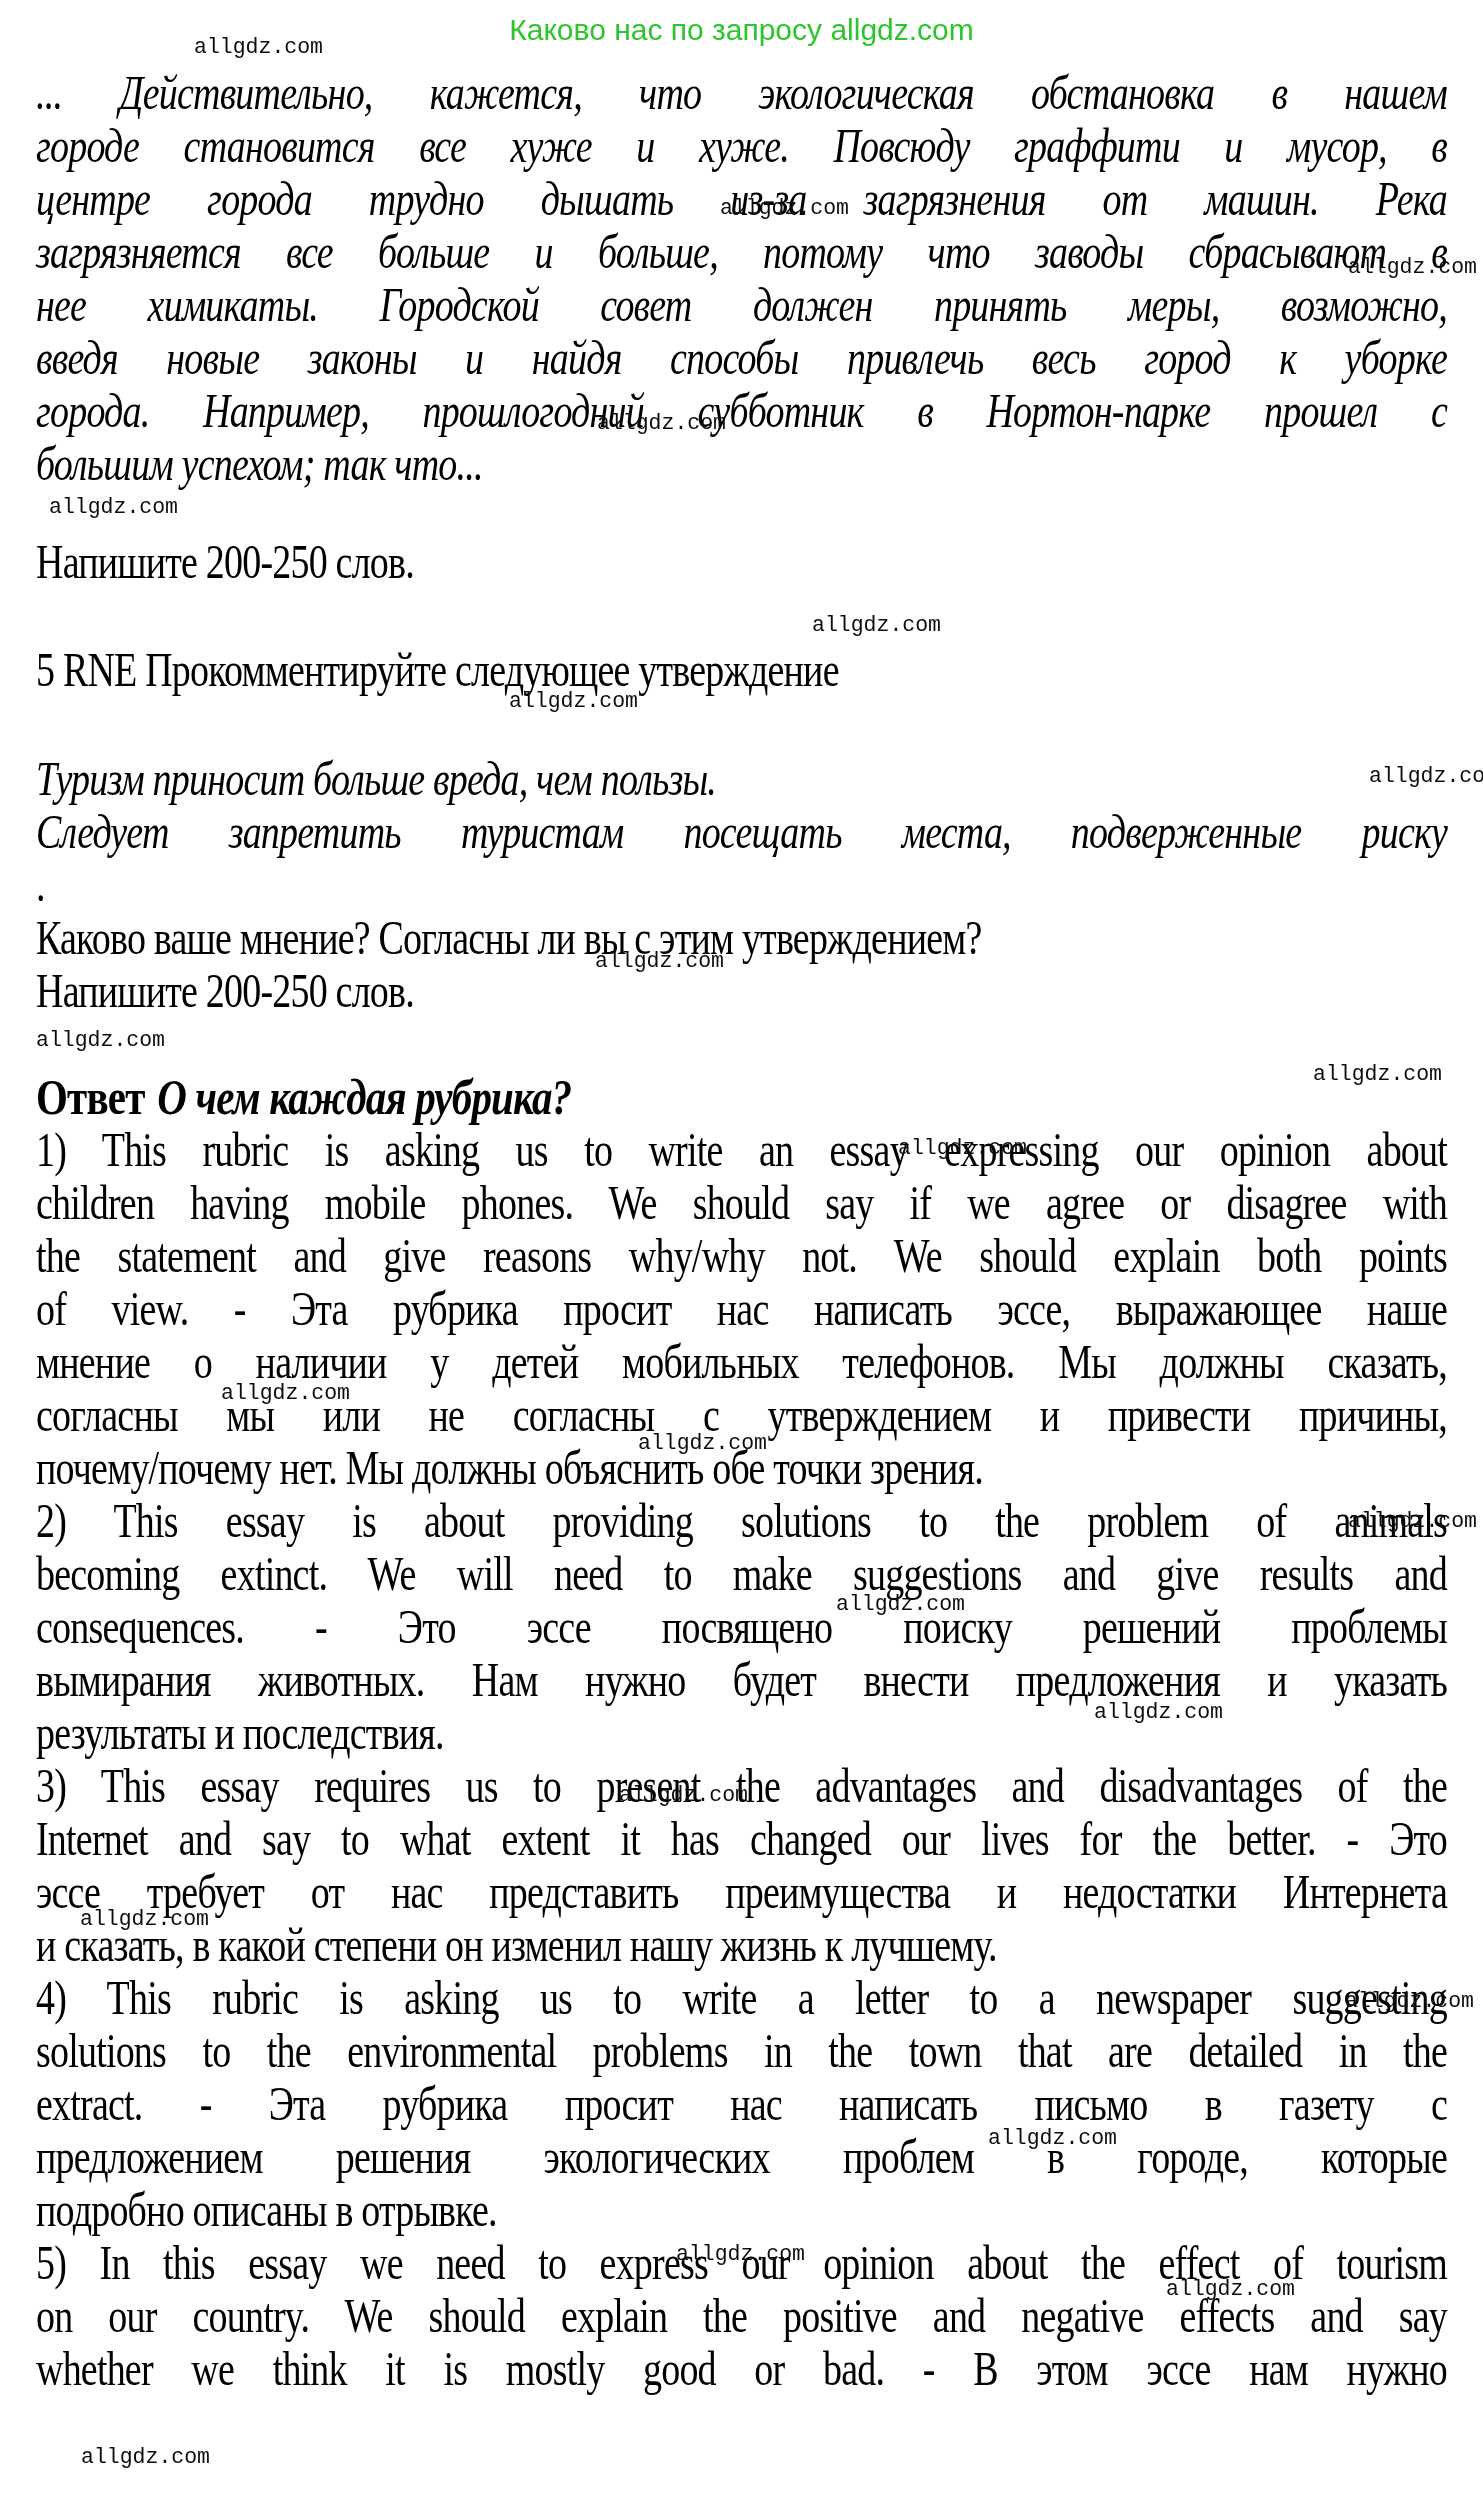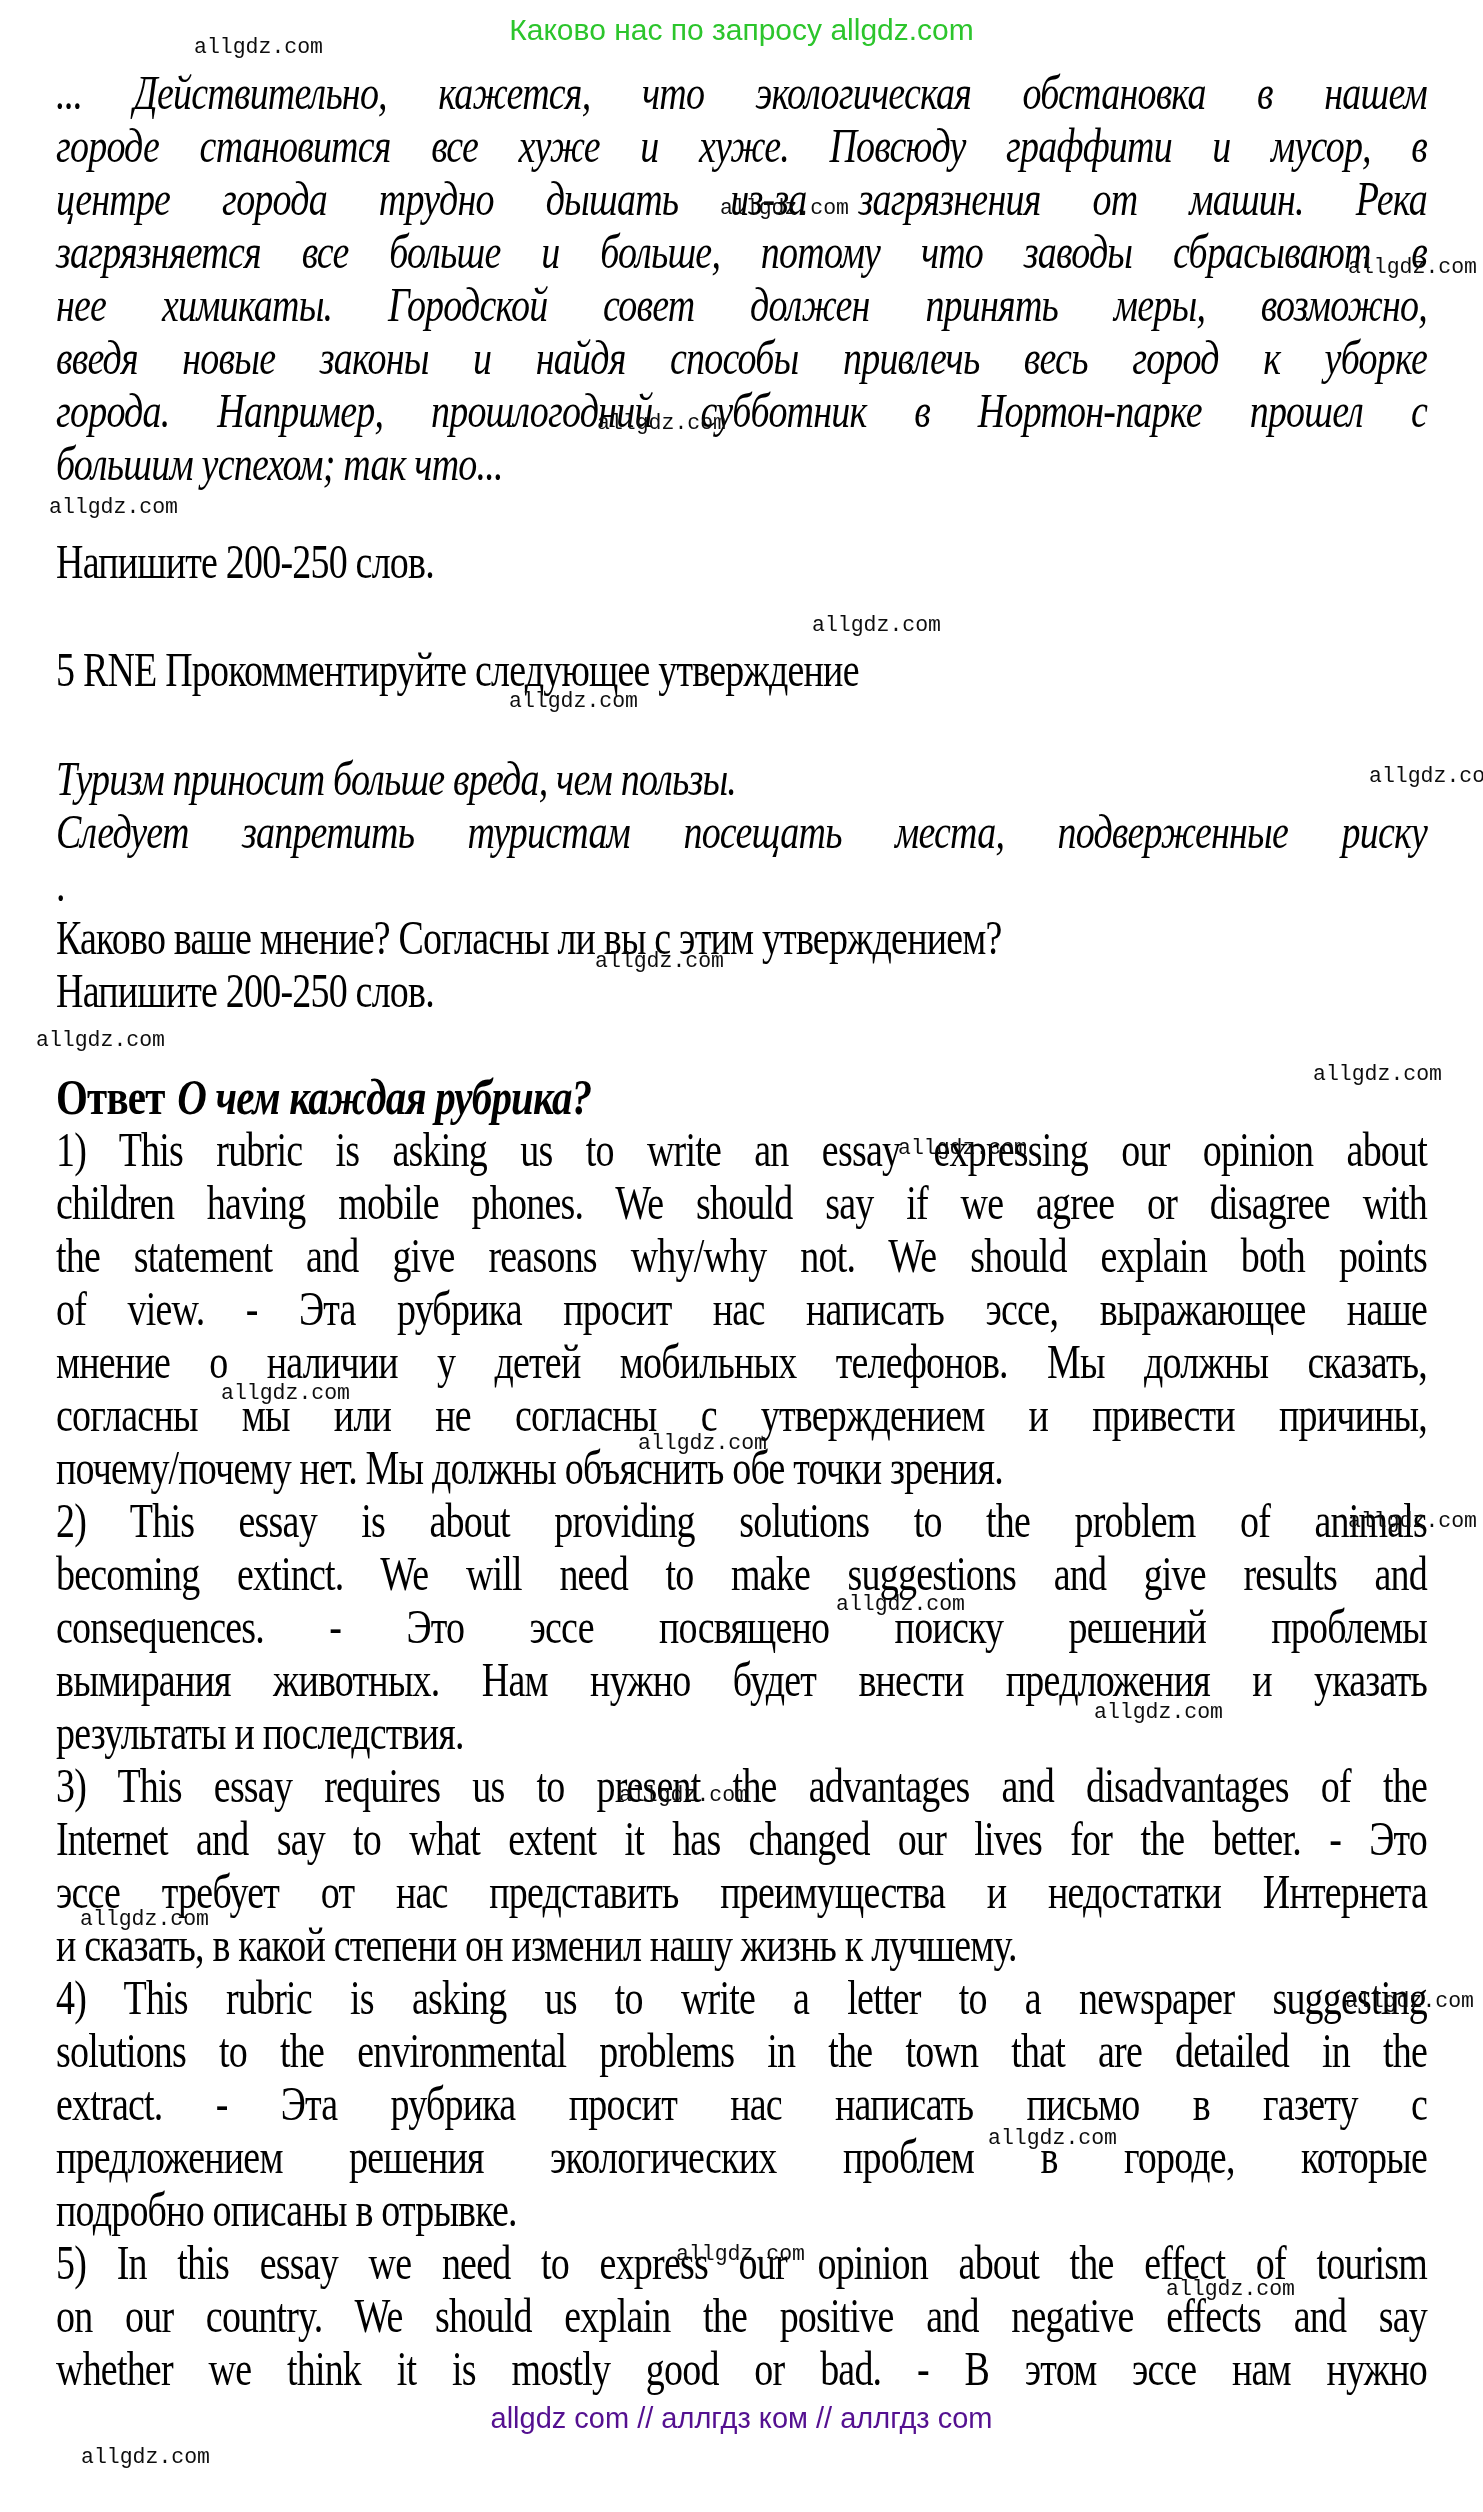--- a/index.html
+++ b/index.html
@@ -13,21 +13,21 @@
     color: #000000;
   }
   .promo {
     margin: 11px 36px 0 36px;
     text-align: center;
     font-family: "Liberation Sans", sans-serif;
     font-size: 30px;
     line-height: 38px;
     color: #2CC52C;
   }
-  .content { margin: 0 56px; }
+  .content { margin: 0 36px; }
   .lines.intro { margin-top: 17.5px; }
   .ln {
     font-size: 38px;
     line-height: 53px;
     height: 53px;
     letter-spacing: -0.8px;
     transform: scaleY(1.27);
     transform-origin: 50% 50%;
     text-align: left;
     white-space: normal;
@@ -117,21 +117,20 @@
         <div class="ln just">extract. - Эта рубрика просит нас написать письмо в газету с</div>
         <div class="ln just">предложением решения экологических проблем в городе, которые</div>
         <div class="ln">подробно описаны в отрывке.</div>
         <div class="ln just">5) In this essay we need to express our opinion about the effect of tourism</div>
         <div class="ln just">on our country. We should explain the positive and negative effects and say</div>
         <div class="ln just">whether we think it is mostly good or bad. - В этом эссе нам нужно</div>
       </div>
 
   </div>
 
-  <div class="footer">allgdz com // аллгдз ком // аллгдз com</div>
 
   <div>
       <span class="wm" style="left: 194px; top: 35px;">allgdz.com</span>
       <span class="wm" style="left: 720px; top: 196px;">allgdz.com</span>
       <span class="wm" style="left: 1348px; top: 255px;">allgdz.com</span>
       <span class="wm" style="left: 597px; top: 411px;">allgdz.com</span>
       <span class="wm" style="left: 49px; top: 495px;">allgdz.com</span>
       <span class="wm" style="left: 812px; top: 613px;">allgdz.com</span>
       <span class="wm" style="left: 509px; top: 689px;">allgdz.com</span>
       <span class="wm" style="left: 1369px; top: 764px;">allgdz.com</span>

